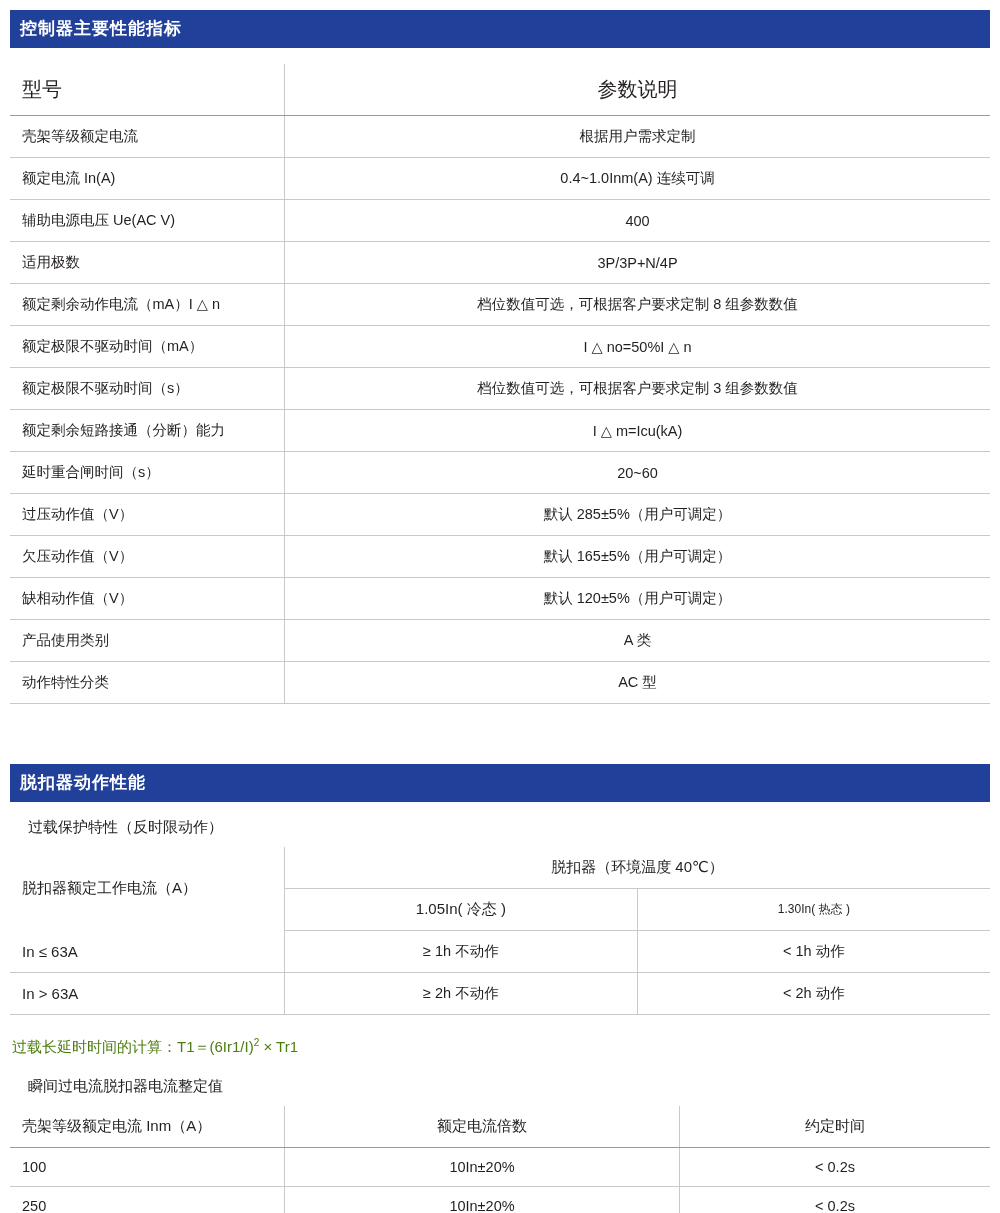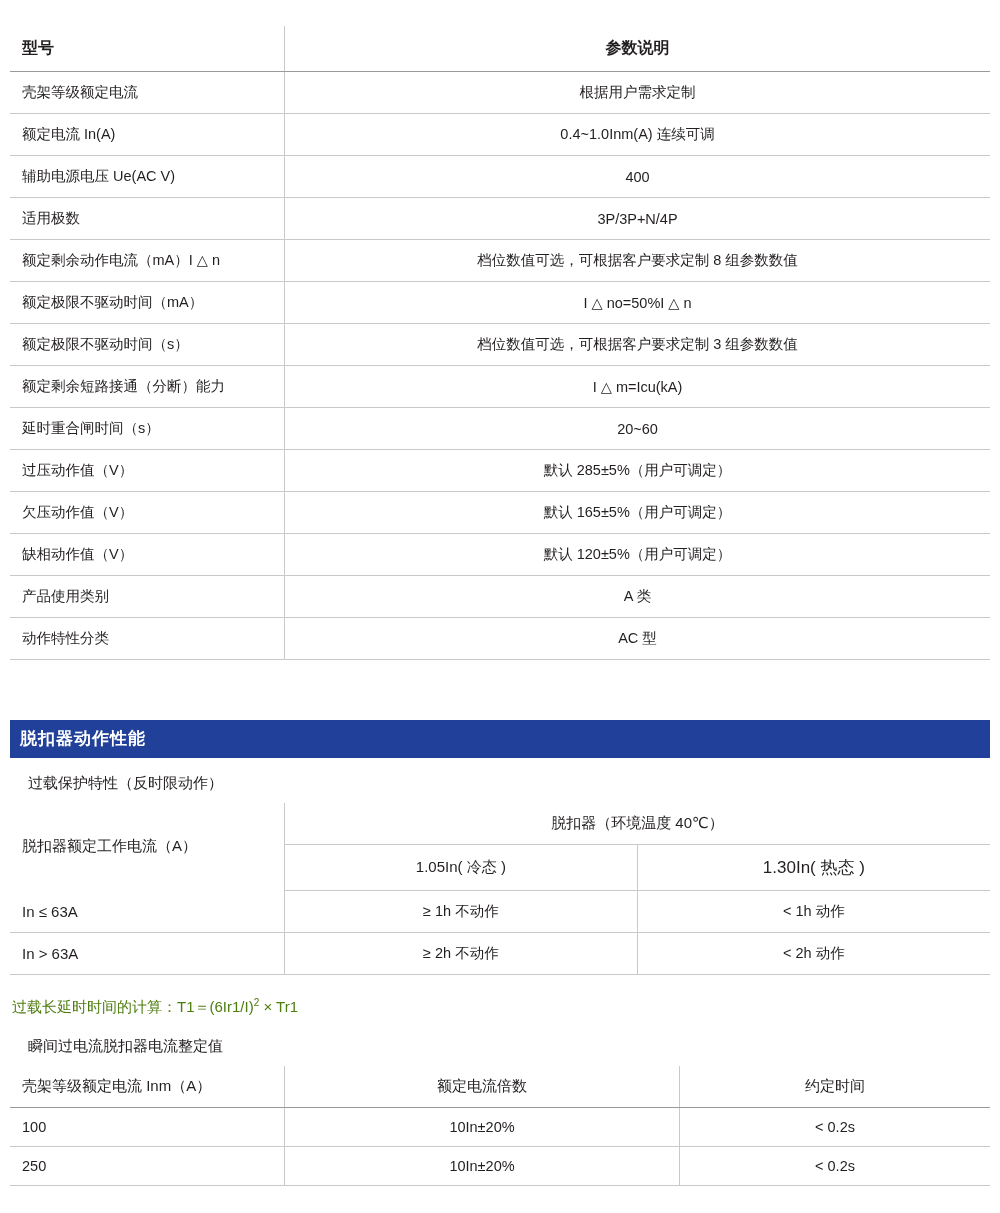--- a/index.html
+++ b/index.html
@@ -40,22 +40,22 @@
   }
   table td, table th {
     border-bottom: 1px solid #c9c9c9;
     font-weight: normal;
     font-size: 14.5px;
     color: #231f20;
     padding: 11px 12px;
     vertical-align: middle;
   }
   .tbl-main td.head, .tbl-main th {
-    font-weight: bold;
-    font-size: 16px;
+    font-weight: normal;
+    font-size: 20px;
   }
   .tbl-main tr.header td {
     border-bottom: 1px solid #9a9a9a;
   }
   .tbl-main td.col-left {
     width: 250px;
     text-align: left;
     border-right: 1px solid #c9c9c9;
   }
   .tbl-main td.col-right {
@@ -100,21 +100,21 @@
   }
   .tbl-trip td.span2 {
     border-bottom: 1px solid #c9c9c9;
     font-size: 15px;
   }
   .tbl-trip td.sub {
     font-size: 15px;
     border-right: 1px solid #c9c9c9;
   }
   .tbl-trip td.sub-last {
-    font-size: 17px;
+    font-size: 12px;
   }
   .tbl-trip td.val {
     border-right: 1px solid #c9c9c9;
   }
   .tbl-trip td.val-last {
     border-right: none;
   }
   .nb { border-bottom: none !important; }
   
   .tbl-inst td {
@@ -134,20 +134,21 @@
     border-bottom: 1px solid #9a9a9a;
   }
 </style>
 </head>
 <body>
 
 <div class="page">
 
   <div class="bar-spacer-top"></div>
 
+  <div class="section-bar">控制器主要性能指标</div>
 
   <div class="gap-small"></div>
 
   <table class="tbl-main">
     <tbody>
       <tr class="header">
         <td class="col-left head">型号</td>
         <td class="col-right head">参数说明</td>
       </tr>
       <tr>

